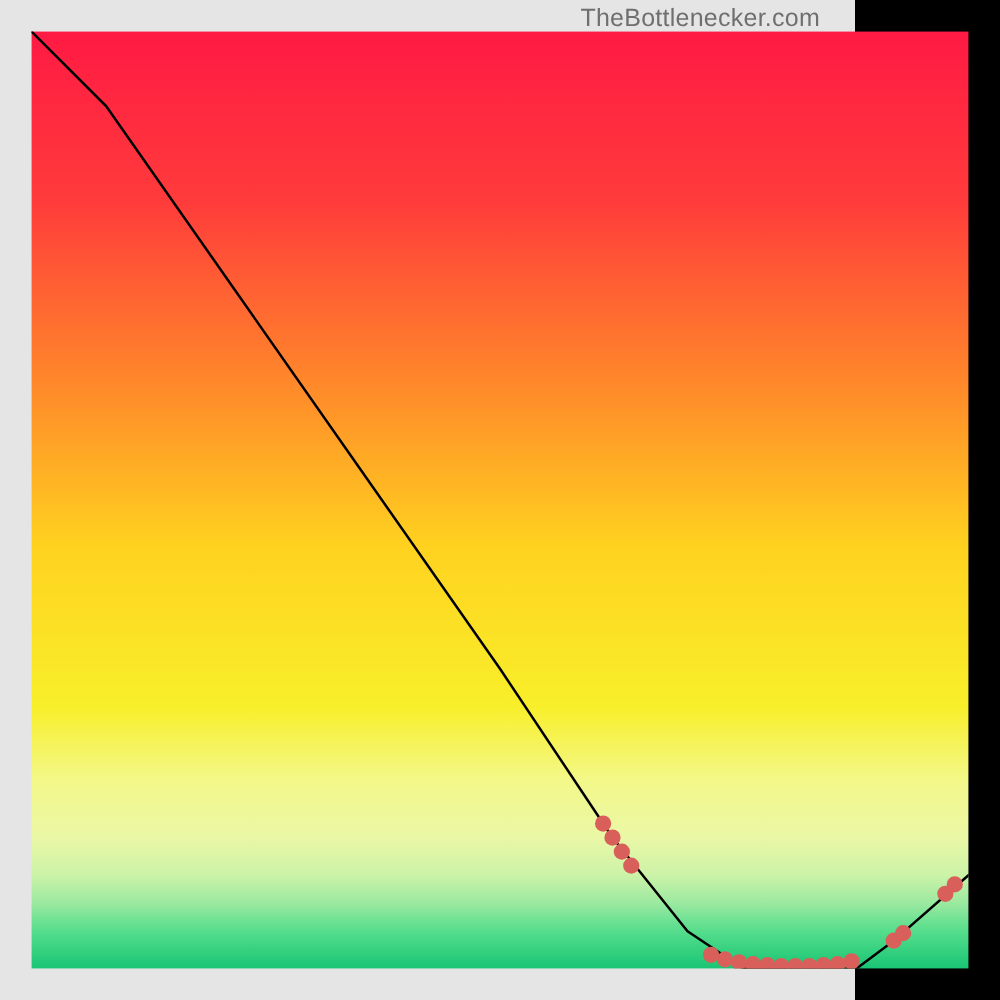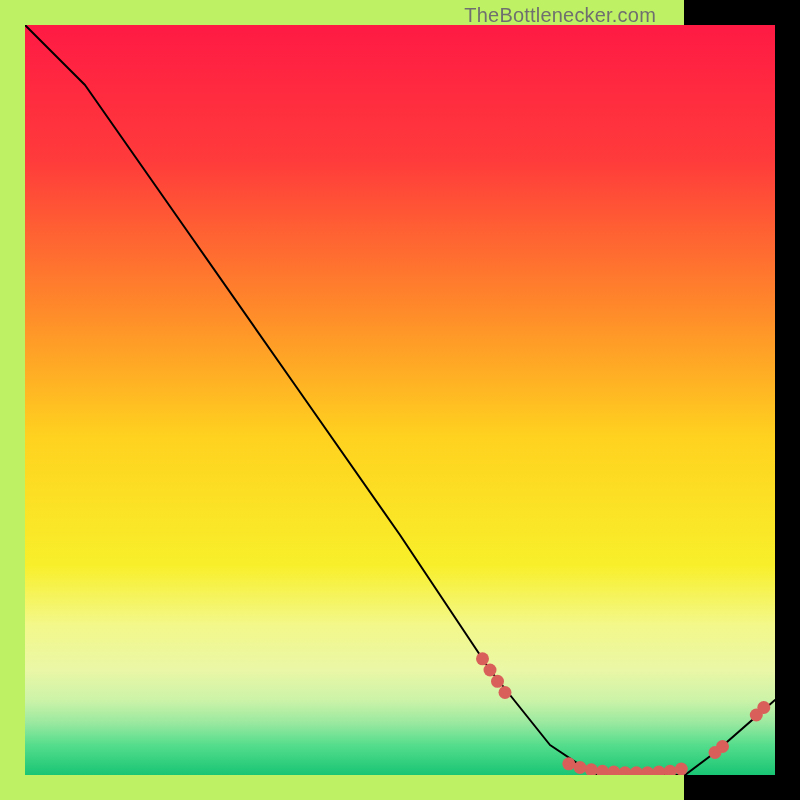--- a/index.html
+++ b/index.html
@@ -8,21 +8,21 @@
     width: 800px;
     height: 800px;
     background: #000;
     font-family: Arial, Helvetica, sans-serif;
     overflow: hidden;
   }
   .stage {
     position: relative;
     width: 684px;
     height: 800px;
-    background: #bef264;
+    background: #e5e5e5;
     text-decoration: underline;
   }
   .plot-area {
     position: absolute;
     left: 25px;
     top: 25px;
     width: 750px;
     height: 750px;
     overflow: hidden;
   }

